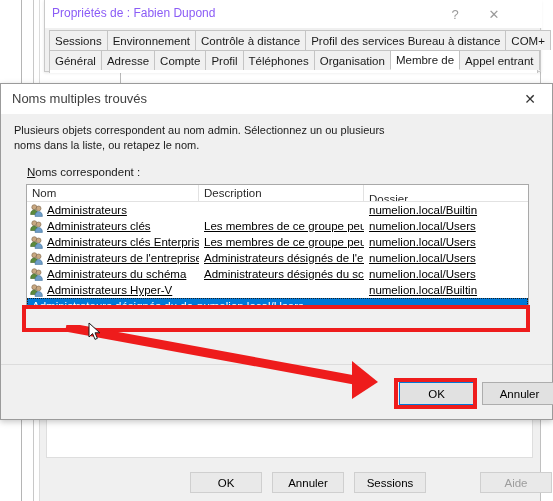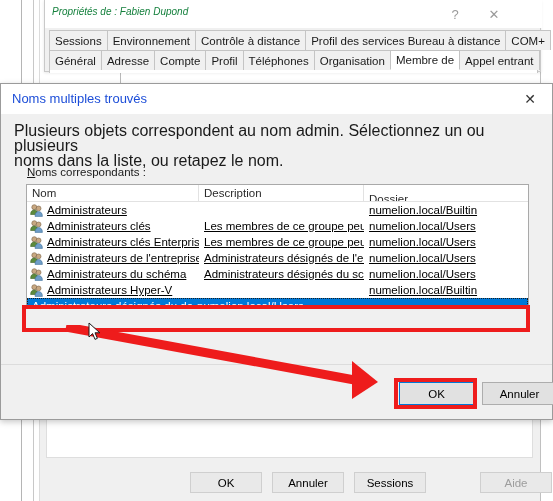--- a/index.html
+++ b/index.html
@@ -49,23 +49,22 @@
   
   .prop-dialog {
     position:absolute; left:44px; top:0; width:497px; height:72px;
     background:#f0f0f0; border:1px solid #c9c9c9; border-top:none;
     box-shadow: 0 1px 3px rgba(0,0,0,0.10);
   }
   .prop-titlebar {
     position:absolute; left:0; top:0; width:497px; height:28px; background:#ffffff;
   }
   .prop-title {
-    position:absolute; left:7px; top:6px; font-size:10px; color:#15803d;
+    position:absolute; left:7px; top:6px; font-size:12px; color:#8b5cf6;
     white-space:nowrap;
-    font-style:italic;
   }
   .prop-help {
     position:absolute; left:399px; top:4px; width:22px; height:20px;
     display:flex; align-items:center; justify-content:center;
     font-size:13px; color:#9a9a9a; cursor:default;
   }
   .prop-close {
     position:absolute; left:437px; top:4px; width:24px; height:20px;
     display:flex; align-items:center; justify-content:center;
     font-size:13px; color:#9a9a9a; cursor:default;
@@ -88,32 +87,32 @@
   
   .modal {
     position:absolute; left:0px; top:83px; width:553px; height:337px;
     background:#f0f0f0; border:1px solid #9b9b9b;
     box-shadow: 0 2px 6px rgba(0,0,0,0.22);
   }
   .modal-titlebar {
     position:absolute; left:0; top:0; width:551px; height:30px; background:#ffffff;
   }
   .modal-title {
-    position:absolute; left:11px; top:7px; font-size:13px; color:#1d4ed8; white-space:nowrap;
+    position:absolute; left:11px; top:7px; font-size:13px; color:#404040; white-space:nowrap;
   }
   .modal-close {
     position:absolute; right:0px; top:0px; width:44px; height:29px;
     display:flex; align-items:center; justify-content:center;
     font-size:14px; color:#333; cursor:default;
   }
   .modal-body { position:absolute; left:0; top:30px; width:551px; height:305px; background:#f0f0f0; }
 
   .intro {
     position:absolute; left:13px; top:9px; width:480px;
-    font-size:16px; color:#1a1a1a; line-height:15px;
+    font-size:11px; color:#1a1a1a; line-height:15px;
   }
   .list-label {
     position:absolute; left:26px; top:52px; font-size:11.5px; color:#1a1a1a;
   }
   .list-label u { text-decoration: underline; }
 
   .listview {
     position:absolute; left:25px; top:70px; width:503px; height:125px;
     background:#ffffff; border:1px solid #a9a9a9;
   }
@@ -235,21 +234,21 @@
       <div class="modal-title">Noms multiples trouvés</div>
       <div class="modal-close">✕</div>
     </div>
 
     <div class="modal-body">
       <div class="intro">
         <div>Plusieurs objets correspondent au nom admin. Sélectionnez un ou plusieurs</div>
         <div>noms dans la liste, ou retapez le nom.</div>
       </div>
 
-      <div class="list-label"><u>N</u><span>oms correspondants :</span></div>
+      <div class="list-label"><u>N</u><span>oms correspondent :</span></div>
 
       <div class="listview">
         <div class="lv-header">
           <div class="lv-th c-nom">Nom</div>
           <div class="lv-th c-desc">Description</div>
           <div class="lv-th c-dos">Dossier</div>
         </div>
         <div class="lv-rows" id="lv-rows">
             <div class="lv-row">
               <div class="lv-cell c-nom">

